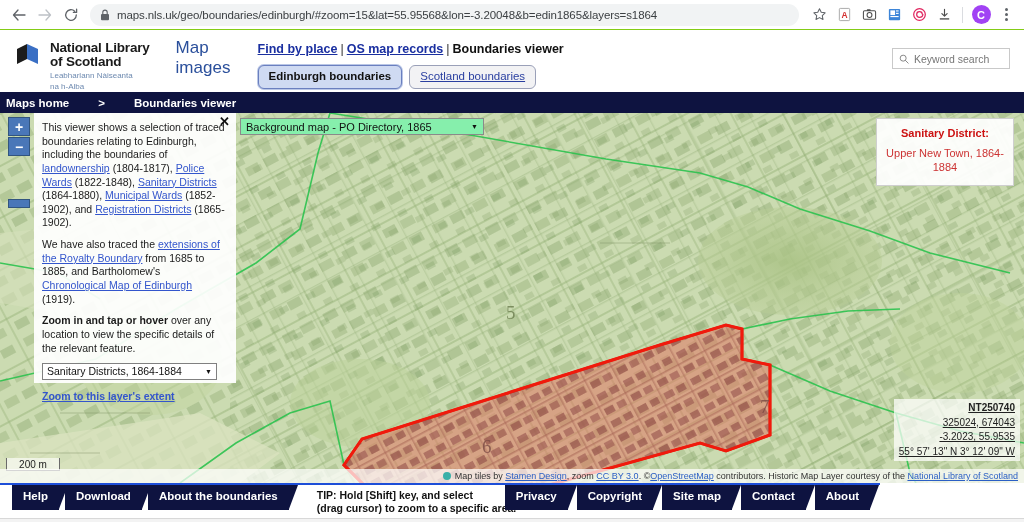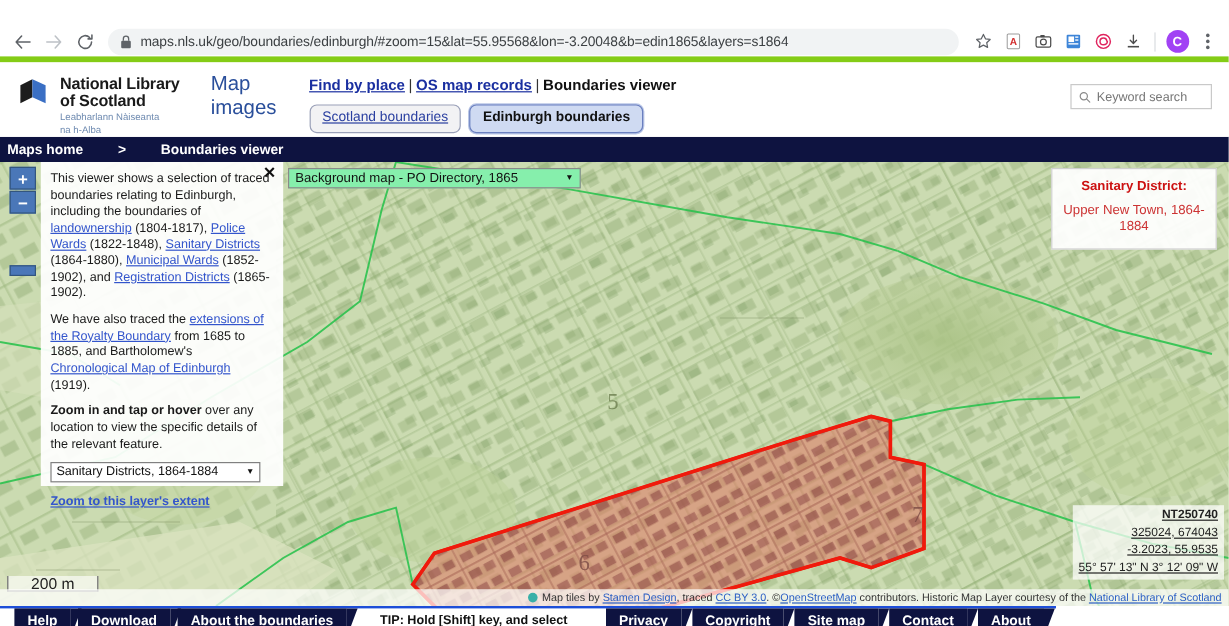--- a/index.html
+++ b/index.html
@@ -9,23 +9,22 @@
     overflow: hidden;
     font-family: "Liberation Sans", sans-serif;
     background: #fff;
   }
 
   
   .browser-bar {
     height: 30px; width: 1024px;
     background: #ffffff;
     display: flex; align-items: center;
-    border-bottom: 5px solid #84cc16;
+    border-bottom: 1px solid #84cc16;
     padding: 0 6px;
-    margin-top: 22px;
   }
   .nav-btn {
     width: 26px; height: 26px;
     display: flex; align-items: center; justify-content: center;
     color: #5f6368; flex: none;
   }
   .nav-btn svg { display: block; }
   .nav-btn.disabled { color: #bdc1c6; }
   .url-box {
     flex: 1 1 auto;
@@ -177,24 +176,24 @@
   .coord-box {
     position:absolute; right: 4px; bottom: 22px; z-index: 26;
     background: rgba(255,255,255,0.72);
     padding: 2px 5px; text-align:right;
     font-size: 10px; color:#222; line-height: 1.45; text-decoration: underline;
   }
   .coord-box .c0 { font-weight: bold; }
 
   .scale-bar {
     position:absolute; left: 6px; bottom: 12px; z-index: 26;
-    width: 76px; height: 13px;
+    width: 54px; height: 13px;
     background: rgba(255,255,255,0.62);
     border: 1px solid #6a6a6a; border-top:none;
-    font-size: 13px; color:#222;
+    font-size: 10px; color:#222;
     display:flex; align-items:center; justify-content:center;
   }
 
   .attrib {
     position:absolute; left:0; right:0; bottom:0; z-index: 26;
     height: 14px; background: rgba(255,255,255,0.72);
     display:flex; align-items:center; justify-content:flex-end;
     padding-right: 6px;
     font-size: 9px; color:#333;
   }
@@ -339,22 +338,22 @@
   <div class="map-images">
     <div>Map</div>
     <div>images</div>
   </div>
 
   <div class="hdr-right">
     <div class="hdr-links">
       <a href="#">Find by place</a><span class="sep">|</span><a href="#">OS map records</a><span class="sep">|</span><span class="cur">Boundaries viewer</span>
     </div>
     <div class="tab-row">
+      <div class="btn-tab active">Edinburgh boundaries</div>
       <div class="btn-tab">Scotland boundaries</div>
-      <div class="btn-tab active">Edinburgh boundaries</div>
     </div>
   </div>
 
   <div class="search-wrap">
     <div class="search-box">
       <svg width="10" height="10" viewBox="0 0 12 12">
           <circle cx="5" cy="5" r="3.6" fill="none" stroke="#8a8a8a" stroke-width="1.2"></circle>
           <path d="M7.7 7.7 L11 11" stroke="#8a8a8a" stroke-width="1.2" stroke-linecap="round"></path>
         </svg>
       <span>Keyword search</span>
@@ -495,21 +494,21 @@
     <div class="c0">NT250740</div>
     <div>325024, 674043</div>
     <div>-3.2023, 55.9535</div>
     <div>55° 57' 13" N 3° 12' 09" W</div>
   </div>
 
   <div class="scale-bar">200 m</div>
 
   <div class="attrib">
     <span class="dot"></span>
-    <span>Map tiles by</span>&nbsp;<a href="#">Stamen Design</a><span>, traced</span>&nbsp;<a href="#">CC BY 3.0</a>.&nbsp;<span>© </span><a href="#">OpenStreetMap</a>&nbsp;<span>contributors. Historic Map Layer courtesy of the</span>&nbsp;<a href="#">National Library of Scotland</a>
+    <span>Map tiles by</span>&nbsp;<a href="#">Stamen Design</a><span>, zoom</span>&nbsp;<a href="#">CC BY 3.0</a>.&nbsp;<span>© </span><a href="#">OpenStreetMap</a>&nbsp;<span>contributors. Historic Map Layer courtesy of the</span>&nbsp;<a href="#">National Library of Scotland</a>
   </div>
 </div>
 
 <div class="footer">
   <div class="ftr-left">
     <div class="ftr-btn">Help</div>
     <div class="ftr-btn">Download</div>
     <div class="ftr-btn">About the boundaries</div>
     <div class="tip">
       <div>TIP: Hold [Shift] key, and select</div>

